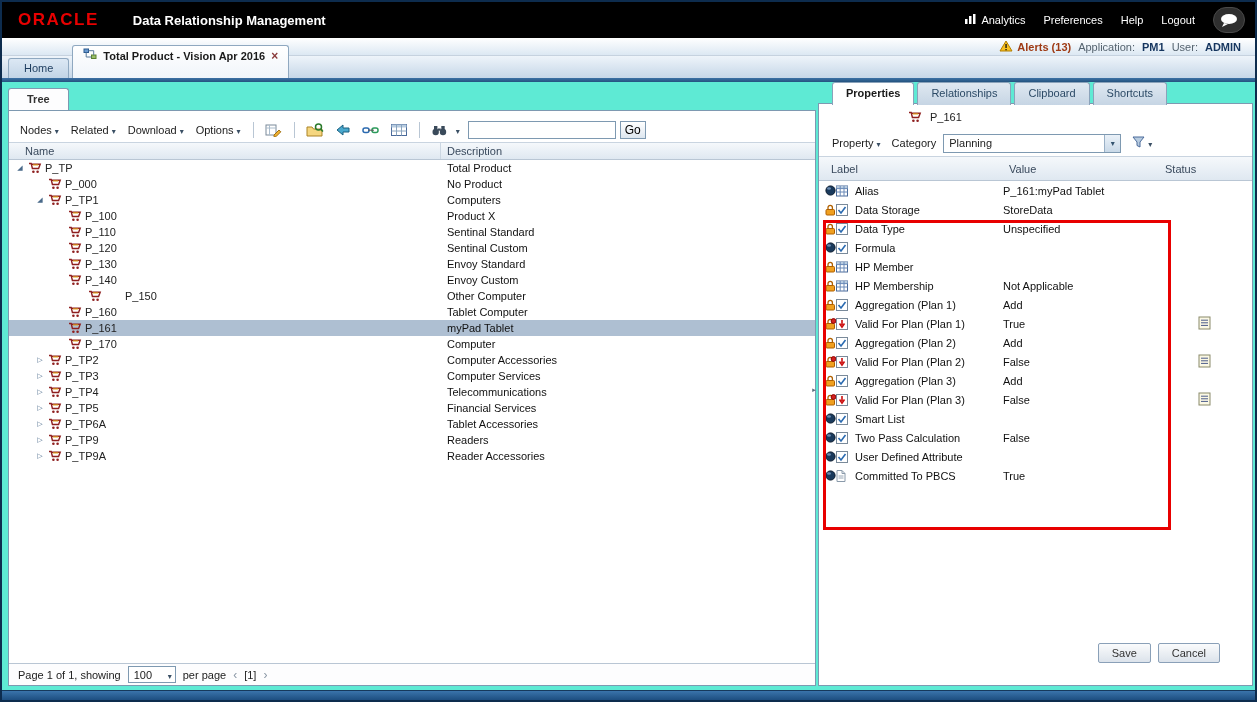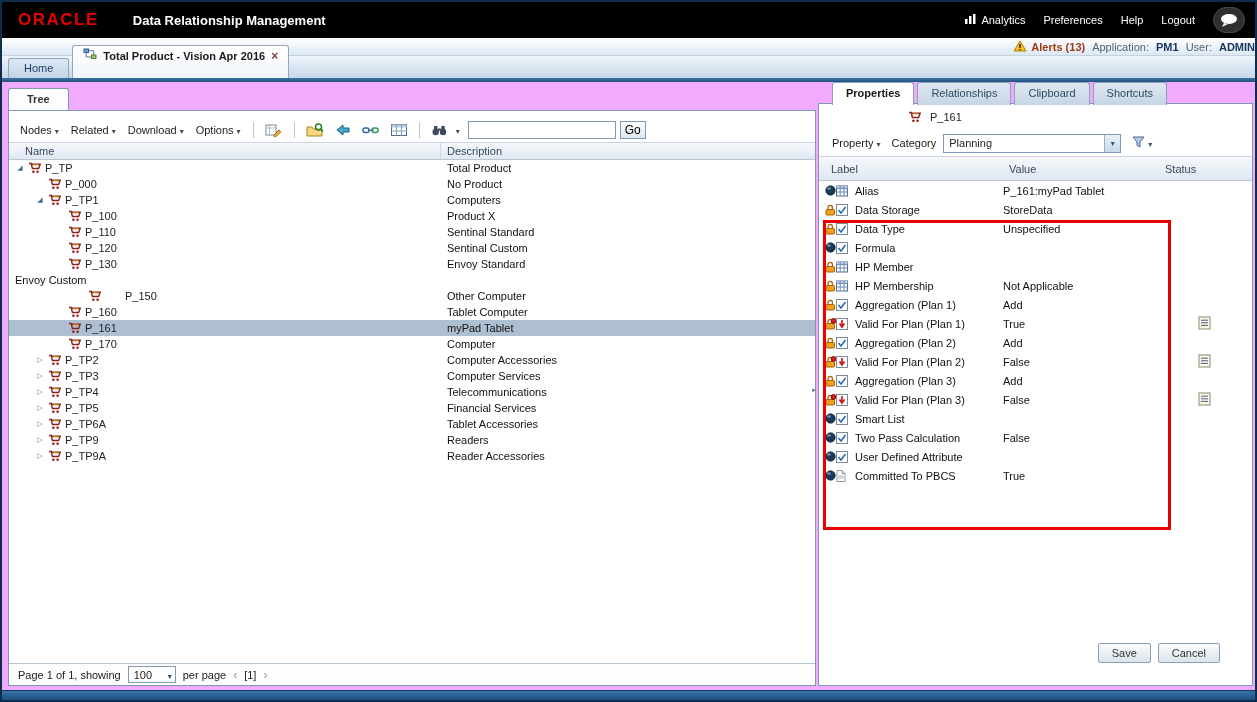--- a/index.html
+++ b/index.html
@@ -1,29 +1,29 @@
 <!DOCTYPE html>
 <html><head>
 <meta charset="utf-8">
 <style>
   * { margin:0; padding:0; box-sizing:border-box; }
   html,body { width:1257px; height:702px; }
   body { font-family:"Liberation Sans", sans-serif; font-size:11px; color:#222; background:#fff; }
-  .window { width:1257px; height:702px; border:2px solid #0d2c4e; display:flex; flex-direction:column; background:#f0abfc; overflow:hidden; }
+  .window { width:1257px; height:702px; border:2px solid #0d2c4e; display:flex; flex-direction:column; background:#5eead4; overflow:hidden; }
 
   
   .topbar { height:36px; background:#000; display:flex; align-items:center; padding:0 10px 0 16px; flex:none; }
   .brand { color:#e80000; font-size:17px; font-weight:bold; letter-spacing:1.5px; }
   .app-title { color:#fff; font-size:13px; font-weight:bold; margin-left:34px; }
   .topbar-right { margin-left:auto; display:flex; align-items:center; gap:18px; color:#fff; font-size:11px; }
   .top-link { display:flex; align-items:center; gap:5px; cursor:pointer; }
   .chat-btn { width:32px; height:26px; background:#2f2f2f; border:1px solid #4a4a4a; border-radius:13px; display:flex; align-items:center; justify-content:center; }
 
   
-  .infobar { height:18px; background:linear-gradient(#ffffff,#dce8f3); border-bottom:1px solid #c6d2df; display:flex; align-items:center; justify-content:flex-end; gap:7px; flex:none; }
+  .infobar { height:18px; background:linear-gradient(#ffffff,#dce8f3); border-bottom:1px solid #c6d2df; display:flex; align-items:center; justify-content:flex-end; gap:7px; padding-right:14px; flex:none; }
   .alerts { color:#9e3a14; font-weight:bold; display:flex; align-items:center; gap:4px; }
   .kv-label { color:#55636f; }
   .kv-value { color:#16365f; font-weight:bold; }
 
   
   .tabstrip { height:22px; background:linear-gradient(#eef4fa,#c6d7e8); display:flex; align-items:flex-end; padding-left:6px; gap:3px; flex:none; }
   .tab { border:1px solid #8fa8c0; border-bottom:none; border-radius:3px 3px 0 0; padding:3px 15px 4px; color:#1d3c5e; background:linear-gradient(#dce8f4,#c2d4e6); }
   .tab.active-doc { background:linear-gradient(#ffffff,#f0f5fa); font-weight:bold; color:#1a1a1a; display:flex; align-items:flex-end; gap:6px; padding:2px 10px 16px; }
   .tab-close { color:#8a3a3a; font-weight:bold; cursor:pointer; font-size:12px; line-height:1; }
   .bluebar { height:4px; background:linear-gradient(#3c71a5,#24537f); flex:none; }
@@ -324,20 +324,32 @@
                   <path d="M5 2.9 h5.3" stroke="#e0a020" stroke-width="1.2"></path>
                   <circle cx="5.4" cy="9.8" r="1.3" fill="#8e1f1f"></circle>
                   <circle cx="9.6" cy="9.8" r="1.3" fill="#8e1f1f"></circle>
                 </svg>
               </span>
               <span>P_130</span>
             </div>
             <div class="tdesc">Envoy Standard</div>
           </div>
           <div class="trow">
+            <div class="tname" style="padding-left: 44px;">
+              <span class="twisty"></span>
+              <span class="node-icon">
+                <svg width="14" height="12" viewBox="0 0 14 12">
+                  <path d="M1 1.5 h2.2 l1.2 5 h6.2 l1.6-4.2 H4" fill="none" stroke="#8e1f1f" stroke-width="1.4"></path>
+                  <path d="M5 2.9 h5.3" stroke="#e0a020" stroke-width="1.2"></path>
+                  <circle cx="5.4" cy="9.8" r="1.3" fill="#8e1f1f"></circle>
+                  <circle cx="9.6" cy="9.8" r="1.3" fill="#8e1f1f"></circle>
+                </svg>
+              </span>
+              <span>P_140</span>
+            </div>
             <div class="tdesc">Envoy Custom</div>
           </div>
           <div class="trow">
             <div class="tname" style="padding-left: 44px; gap: 20px;">
               <span class="twisty"></span>
               <span class="node-icon">
                 <svg width="14" height="12" viewBox="0 0 14 12">
                   <path d="M1 1.5 h2.2 l1.2 5 h6.2 l1.6-4.2 H4" fill="none" stroke="#8e1f1f" stroke-width="1.4"></path>
                   <path d="M5 2.9 h5.3" stroke="#e0a020" stroke-width="1.2"></path>
                   <circle cx="5.4" cy="9.8" r="1.3" fill="#8e1f1f"></circle>

